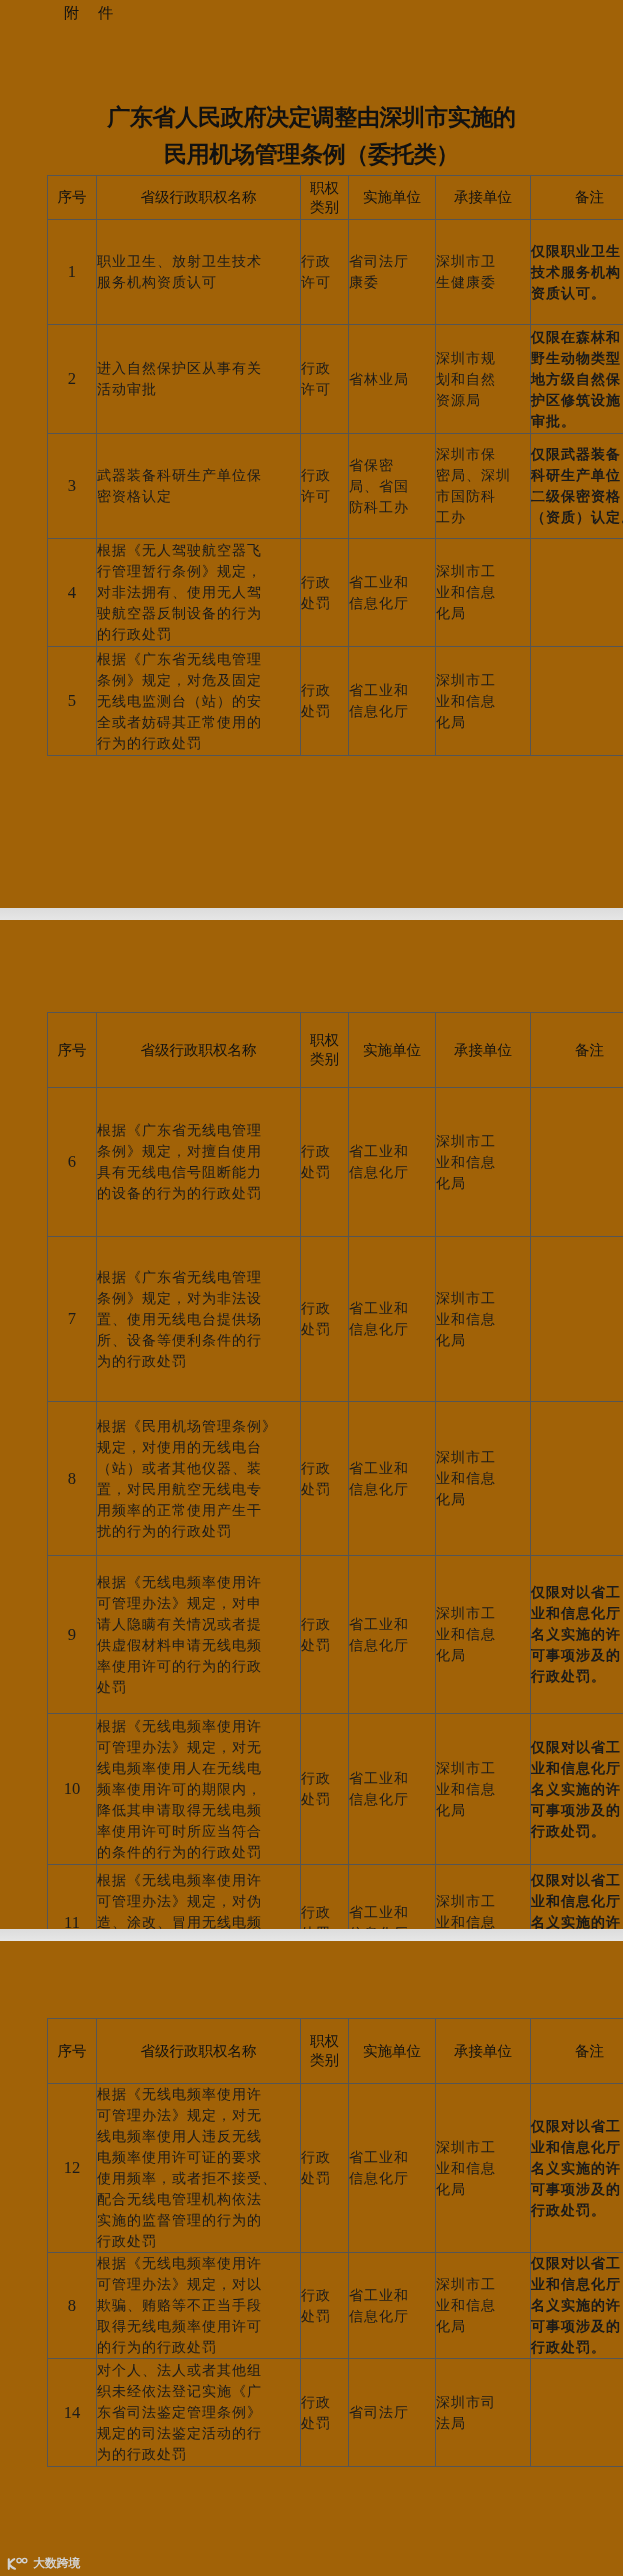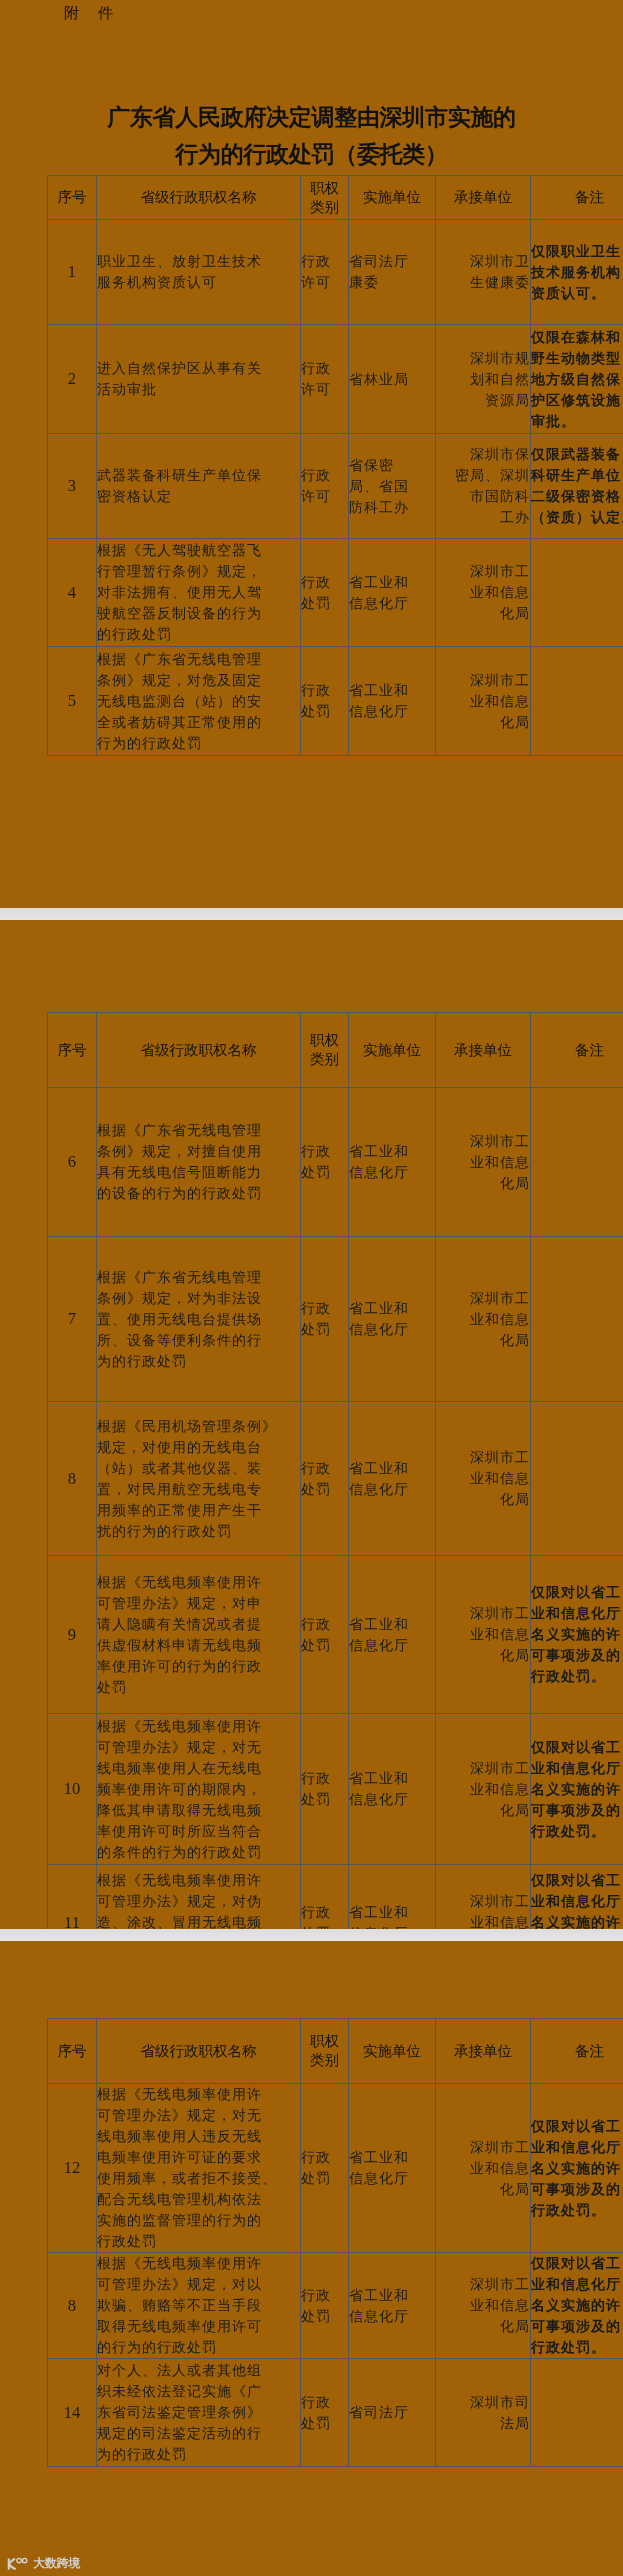--- a/index.html
+++ b/index.html
@@ -47,42 +47,42 @@
       text-align: center; font-size: 16.6px;
       font-family: "Liberation Serif", "DejaVu Serif", serif;
     }
     td.c-name, td.c-type, td.c-impl, td.c-recv, td.c-note {
       font-size: 14px; line-height: 21px; letter-spacing: 1px;
       text-align: left;
     }
     td.c-name { padding: 1.4px 5.5px 1.4px 6.2px; }
     td.c-type { padding: 0 4.2px 0 7px; }
     td.c-impl { padding: 0 4.2px 0 6.2px; }
-    td.c-recv { padding: 0 4.2px 0 6.2px; text-align: right; }
+    td.c-recv { padding: 0 4.2px 0 6.2px; }
     td.c-note { padding: 0 5.5px 0 6.2px; font-weight: bold; }
     .cell-text { white-space: pre-line; }
     .watermark {
       position: absolute; left: 5.5px; top: 2556px;
       font-family: Liberation Serif, serif;
       font-size: 11.8px; color: #d2d2d2; font-weight: bold; letter-spacing: 0px;
       display: flex; align-items: center; gap: 4.2px;
     }
     .watermark .logo {
       display: inline-block; width: 23.5px; height: 14px; position: relative;
     }
     .watermark .logo svg { display: block; }
   </style>
 </head>
 <body>
 
 <div class="page" style="top:0; height:908px;">
   <div class="attachment-label">附 件</div>
   <div class="doc-title" style="top:55px;margin-top:44px;">
     <span class="line">广东省人民政府决定调整由深圳市实施的</span>
-    <span class="line" style="margin-top:1.4px;">行为的行政处罚（委托类）</span>
+    <span class="line" style="margin-top:1.4px;">民用机场管理条例（委托类）</span>
   </div>
 
   <table class="catalog" style="top:175px;">
     <colgroup>
       <col style="width:49px">
         <col style="width:204px">
         <col style="width:48px">
         <col style="width:87px">
         <col style="width:95px">
         <col style="width:118px">

